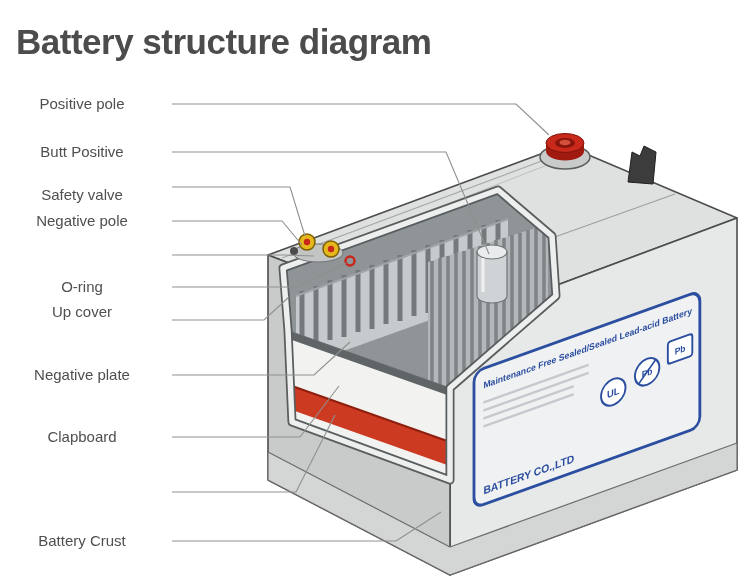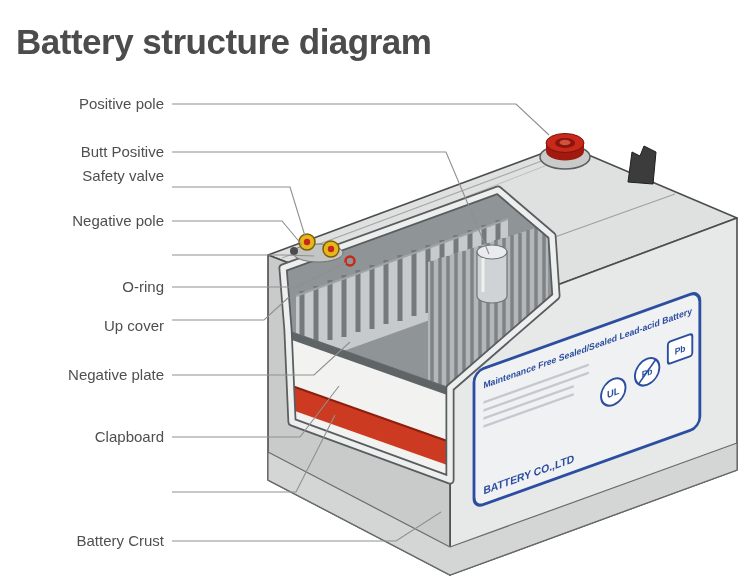--- a/index.html
+++ b/index.html
@@ -1,20 +1,20 @@
 <!DOCTYPE html>
 <html><head>
 <meta charset="utf-8">
 <style>
   html,body{margin:0;padding:0;background:#ffffff;}
   .stage{position:relative;width:750px;height:582px;background:#fff;overflow:hidden;
          font-family:"Liberation Sans",sans-serif;}
   .page-title{position:absolute;left:16px;top:14px;font-size:35px;font-weight:700;
               letter-spacing:-0.5px;color:#4c4c4c;margin-top:8px;}
-  .lbl{position:absolute;left:0;width:164px;text-align:right;font-size:15px;line-height:18px;
+  .lbl{position:absolute;left:0;width:164px;text-align:center;font-size:15px;line-height:18px;
        color:#4f4f4f;}
   svg.scene{position:absolute;left:0;top:0;}
   svg text{font-family:"Liberation Sans",sans-serif;}
 </style>
 </head>
 <body>
 
 <div class="stage">
 
   <svg class="scene" width="750" height="582" viewBox="0 0 750 582">
@@ -111,21 +111,21 @@
       <polyline points="172,437 300,437 339,386"></polyline>
       <polyline points="172,492 296,492 335,415"></polyline>
       <polyline points="172,541 396,541 441,512"></polyline>
     </g>
   </svg>
 
   <div class="page-title">Battery structure diagram</div>
 
   <div class="lbl" style="top:95px">Positive pole</div>
   <div class="lbl" style="top:143px">Butt Positive</div>
-  <div class="lbl" style="top:167px">Safety valve</div>
+  <div class="lbl" style="top:186px">Safety valve</div>
   <div class="lbl" style="top:212px">Negative pole</div>
   <div class="lbl" style="top:278px">O-ring</div>
-  <div class="lbl" style="top:317px">Up cover</div>
+  <div class="lbl" style="top:303px">Up cover</div>
   <div class="lbl" style="top:366px">Negative plate</div>
   <div class="lbl" style="top:428px">Clapboard</div>
   <div class="lbl" style="top:532px">Battery Crust</div>
 
 </div>
 
 </body></html>

